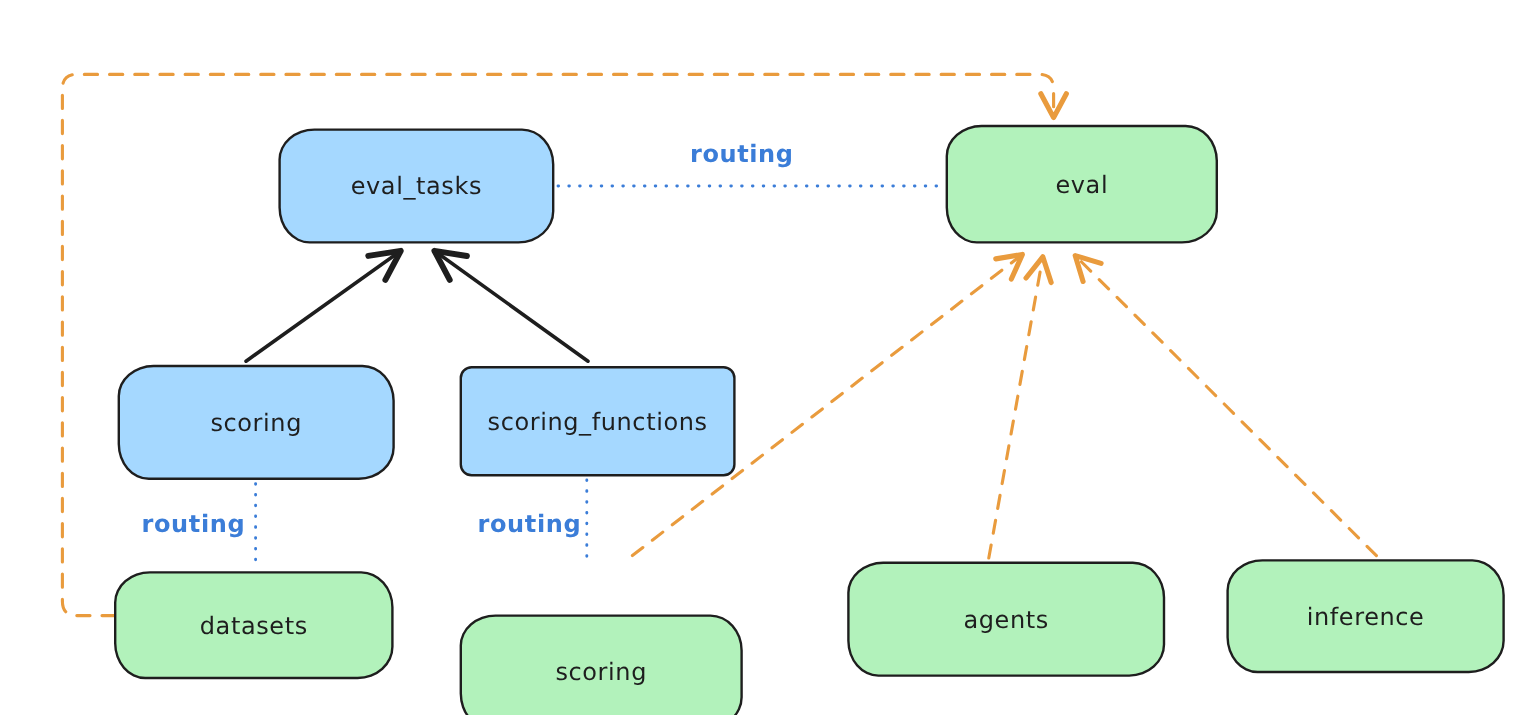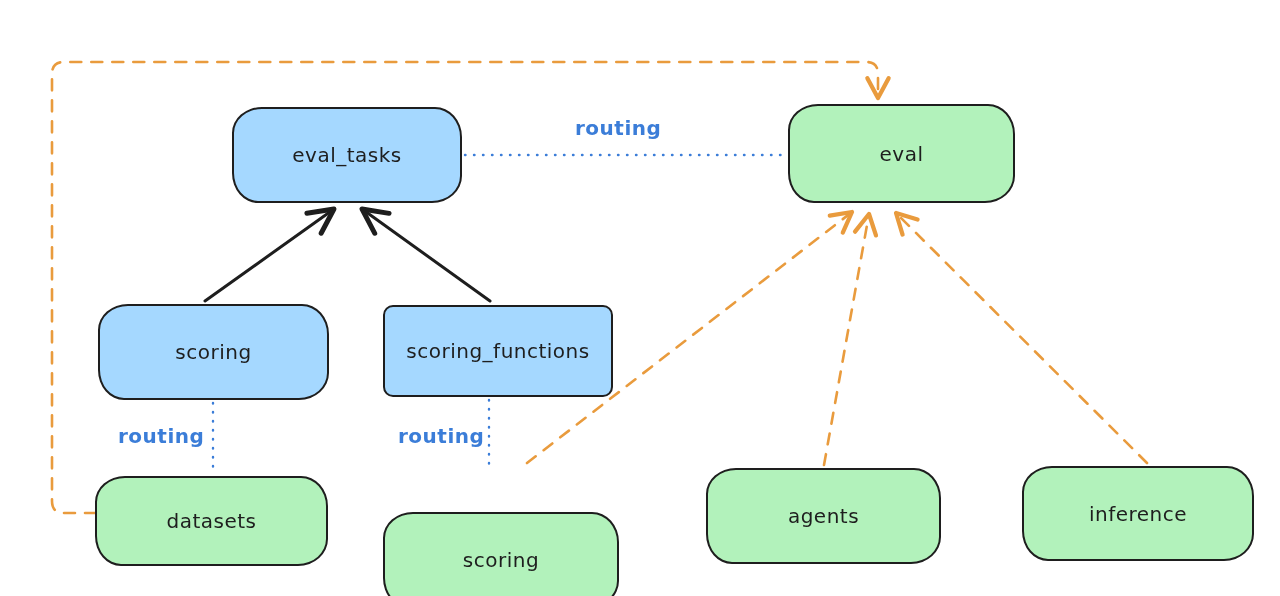--- a/index.html
+++ b/index.html
@@ -117,21 +117,21 @@
   </div>
 
   <div class="node fill-green" style="left:95px; top:476px; width:233px; height:90px;">
     <span class="node-label">datasets</span>
   </div>
 
   <div class="node fill-green" style="left:383px; top:468px; width:236px; height:96px;margin-top:44px;">
     <span class="node-label">scoring</span>
   </div>
 
-  <div class="node fill-green" style="left:706px; top:468px; width:235px; height:96px;">
+  <div class="node fill-green" style="left:706px; top:468px; width:265px; height:96px;">
     <span class="node-label">agents</span>
   </div>
 
   <div class="node fill-green" style="left:1022px; top:466px; width:232px; height:95px;">
     <span class="node-label">inference</span>
   </div>
 
   <div class="edge-label" style="left:575px; top:116px; width:90px;">routing</div>
 
   <div class="edge-label" style="left:118px; top:424px; width:82px;">routing</div>

